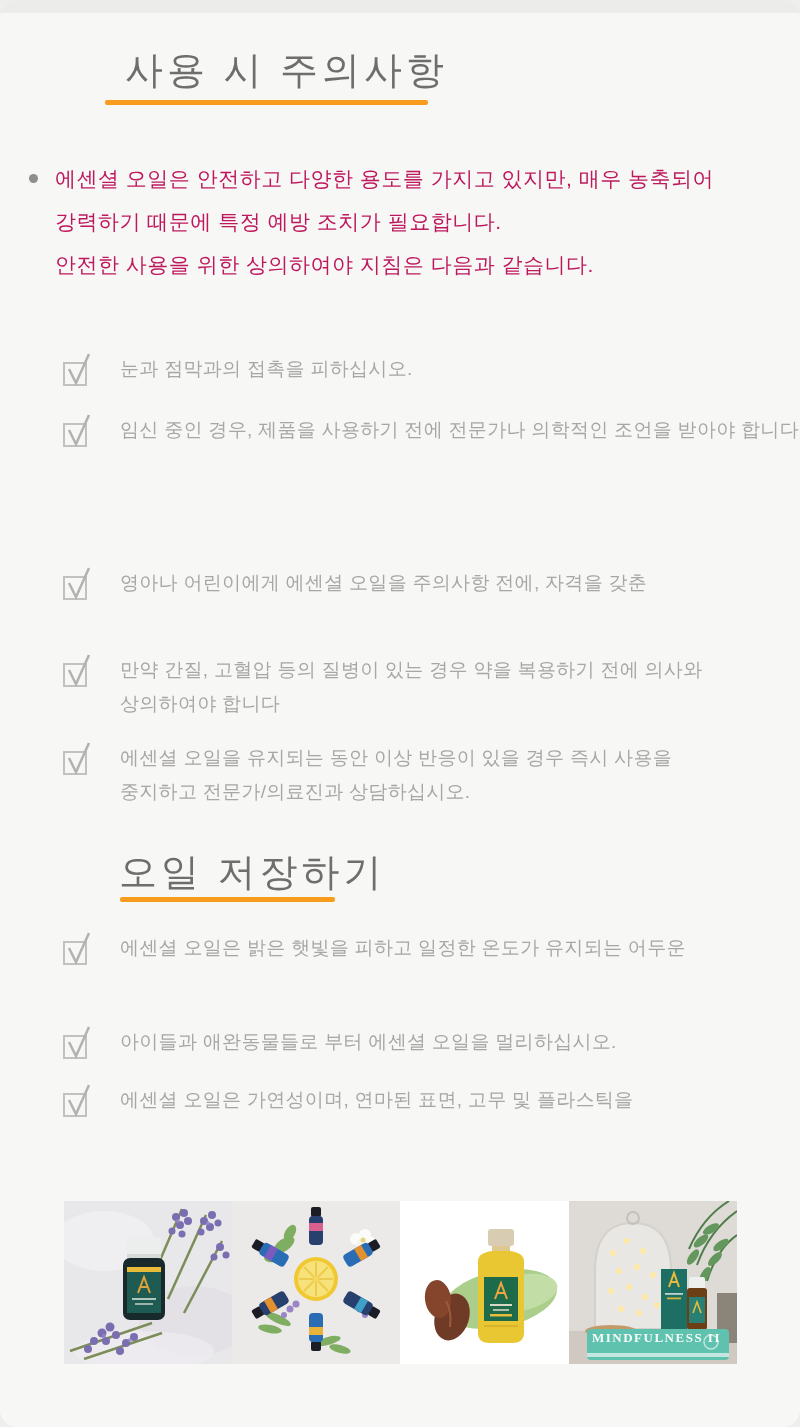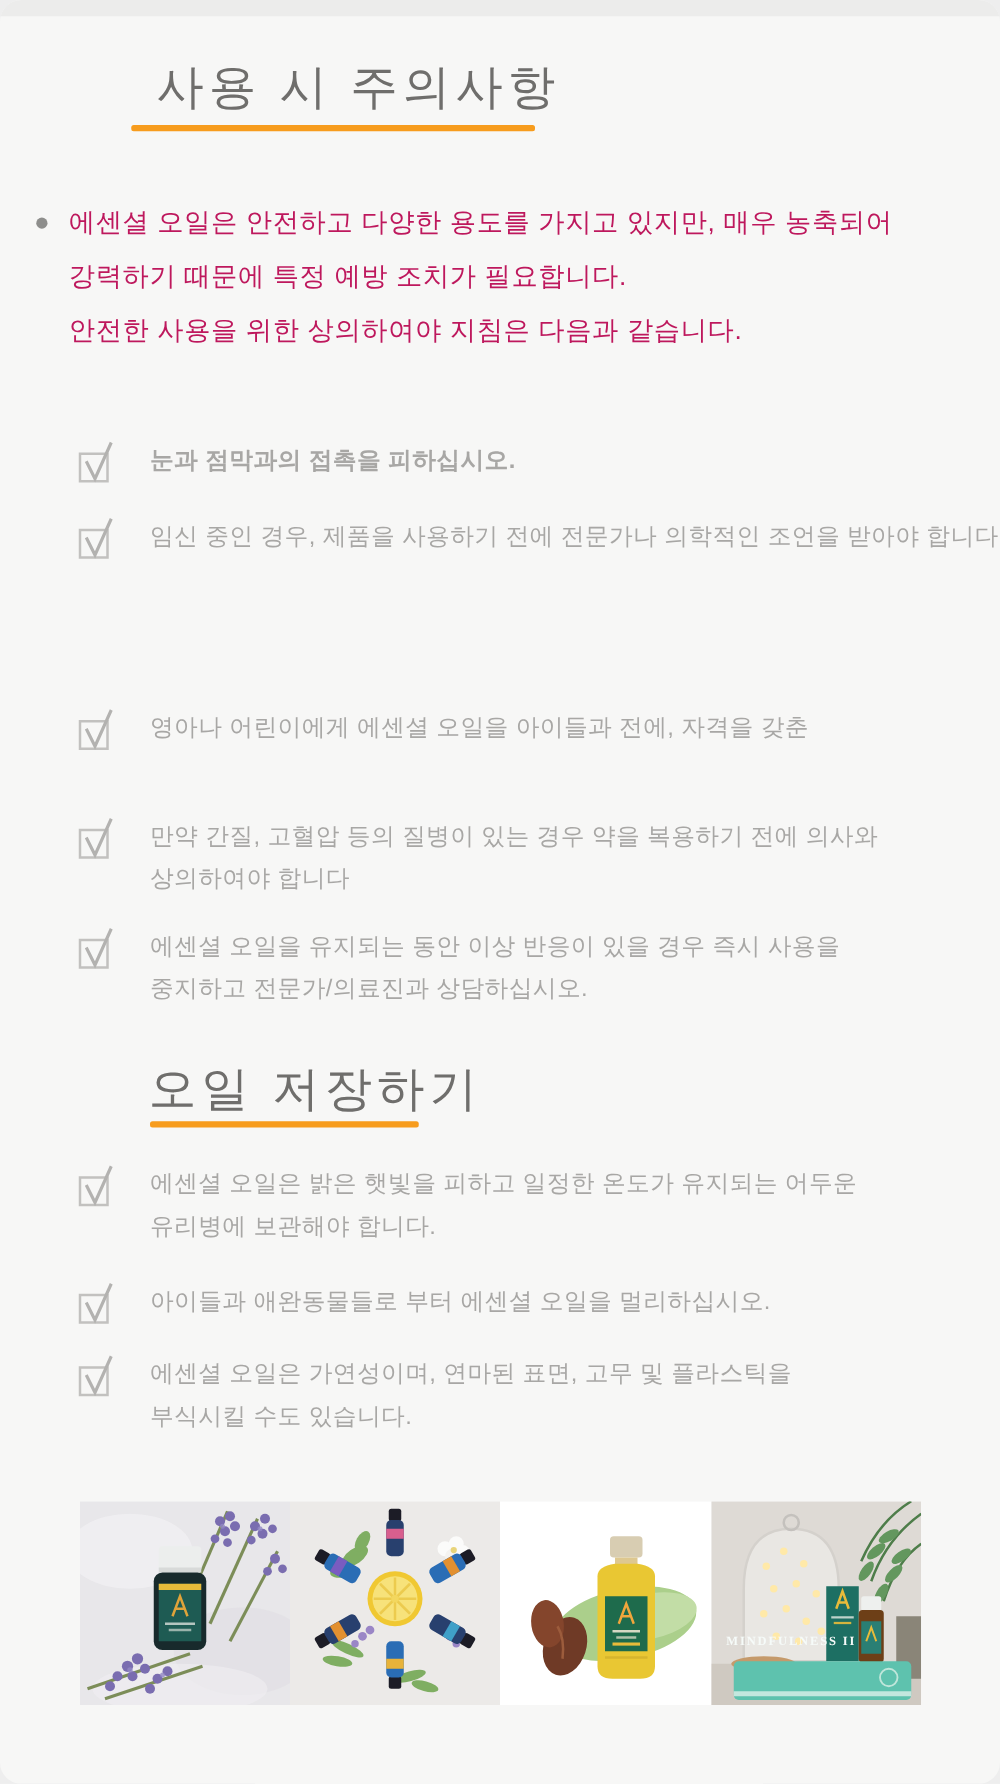--- a/index.html
+++ b/index.html
@@ -12,41 +12,41 @@
   .bullet-dot{position:absolute;left:29px;top:174px;width:9px;height:9px;border-radius:50%;background:#8e8e8c;}
   .intro{position:absolute;left:55px;top:157px;font-size:21px;line-height:43px;color:#be185d;
          letter-spacing:0.5px;white-space:nowrap;}
   .check-item{position:absolute;left:62px;width:720px;}
   .check-item .box-icon{position:absolute;left:0;top:-1px;}
   .check-lines{margin-left:58px;font-size:19px;line-height:34px;color:#a8a7a5;
                letter-spacing:0.3px;white-space:nowrap;}
   .gallery{position:absolute;left:64px;top:1201px;width:673px;height:163px;display:flex;}
   .photo{position:relative;height:163px;overflow:hidden;}
   .photo svg{display:block;}
-  .book-caption{position:absolute;left:12px;top:107px;width:140px;text-align:left;
-                font-family:"Liberation Serif",serif;font-size:10px;letter-spacing:1.5px;
+  .book-caption{position:absolute;left:12px;top:129px;width:140px;text-align:right;
+                font-family:"Liberation Serif",serif;font-size:13px;letter-spacing:1.5px;
                 color:#f6fbf9;font-weight:bold;}
 </style>
 </head>
 <body>
 
 <div class="page">
   <div class="top-strip"></div>
 
   <div class="sec-title" style="left:125px;top:48px;">사용 시 주의사항</div>
   <div class="underline" style="left:105px;top:100px;width:323px;"></div>
 
   <div class="bullet-dot"></div>
   <div class="intro">
     <div>에센셜 오일은 안전하고 다양한 용도를 가지고 있지만, 매우 농축되어</div>
     <div>강력하기 때문에 특정 예방 조치가 필요합니다.</div>
     <div>안전한 사용을 위한 상의하여야 지침은 다음과 같습니다.</div>
   </div>
 
-  <div class="check-item" style="top:352px;font-weight:bold;">
+  <div class="check-item" style="top:352px;">
     <svg class="box-icon" width="30" height="36" viewBox="0 0 30 36">
       <rect x="2" y="12" width="22" height="22" fill="none" stroke="#c2c1bf" stroke-width="2"></rect>
       <path d="M7,18 L14,32 L27,3" fill="none" stroke="#b3b2b0" stroke-width="2.5"></path>
     </svg>
     <div class="check-lines">
       <div>눈과 점막과의 접촉을 피하십시오.</div>
     </div>
   </div>
 
   <div class="check-item" style="top:413px;">
@@ -59,21 +59,21 @@
     </div>
   </div>
 
 
   <div class="check-item" style="top:566px;">
     <svg class="box-icon" width="30" height="36" viewBox="0 0 30 36">
       <rect x="2" y="12" width="22" height="22" fill="none" stroke="#c2c1bf" stroke-width="2"></rect>
       <path d="M7,18 L14,32 L27,3" fill="none" stroke="#b3b2b0" stroke-width="2.5"></path>
     </svg>
     <div class="check-lines">
-      <div>영아나 어린이에게 에센셜 오일을 아이들과 전에, 자격을 갖춘</div>
+      <div>영아나 어린이에게 에센셜 오일을 주의사항 전에, 자격을 갖춘</div>
     </div>
   </div>
 
   <div class="check-item" style="top:653px;">
     <svg class="box-icon" width="30" height="36" viewBox="0 0 30 36">
       <rect x="2" y="12" width="22" height="22" fill="none" stroke="#c2c1bf" stroke-width="2"></rect>
       <path d="M7,18 L14,32 L27,3" fill="none" stroke="#b3b2b0" stroke-width="2.5"></path>
     </svg>
     <div class="check-lines">
       <div>만약 간질, 고혈압 등의 질병이 있는 경우 약을 복용하기 전에 의사와</div>
@@ -95,42 +95,40 @@
   <div class="sec-title" style="left:119px;top:850px;">오일 저장하기</div>
   <div class="underline" style="left:120px;top:897px;width:215px;"></div>
 
   <div class="check-item" style="top:931px;">
     <svg class="box-icon" width="30" height="36" viewBox="0 0 30 36">
       <rect x="2" y="12" width="22" height="22" fill="none" stroke="#c2c1bf" stroke-width="2"></rect>
       <path d="M7,18 L14,32 L27,3" fill="none" stroke="#b3b2b0" stroke-width="2.5"></path>
     </svg>
     <div class="check-lines">
       <div>에센셜 오일은 밝은 햇빛을 피하고 일정한 온도가 유지되는 어두운</div>
-      <div>유리병에 보관해야 합니다.</div>
     </div>
   </div>
 
   <div class="check-item" style="top:1025px;">
     <svg class="box-icon" width="30" height="36" viewBox="0 0 30 36">
       <rect x="2" y="12" width="22" height="22" fill="none" stroke="#c2c1bf" stroke-width="2"></rect>
       <path d="M7,18 L14,32 L27,3" fill="none" stroke="#b3b2b0" stroke-width="2.5"></path>
     </svg>
     <div class="check-lines">
       <div>아이들과 애완동물들로 부터 에센셜 오일을 멀리하십시오.</div>
     </div>
   </div>
 
   <div class="check-item" style="top:1083px;">
     <svg class="box-icon" width="30" height="36" viewBox="0 0 30 36">
       <rect x="2" y="12" width="22" height="22" fill="none" stroke="#c2c1bf" stroke-width="2"></rect>
       <path d="M7,18 L14,32 L27,3" fill="none" stroke="#b3b2b0" stroke-width="2.5"></path>
     </svg>
     <div class="check-lines">
       <div>에센셜 오일은 가연성이며, 연마된 표면, 고무 및 플라스틱을</div>
-      <div>부식시킬 수도 있습니다.</div>
     </div>
   </div>
 
   <div class="gallery">
 
     <div class="photo" style="width:168px;">
       <svg width="168" height="163" viewBox="0 0 168 163" preserveAspectRatio="none">
         <rect width="168" height="163" fill="#e8e7ea"></rect>
         <ellipse cx="40" cy="40" rx="50" ry="30" fill="#f2f1f4" opacity="0.7"></ellipse>
         <ellipse cx="130" cy="120" rx="55" ry="35" fill="#dfdde3" opacity="0.6"></ellipse>

